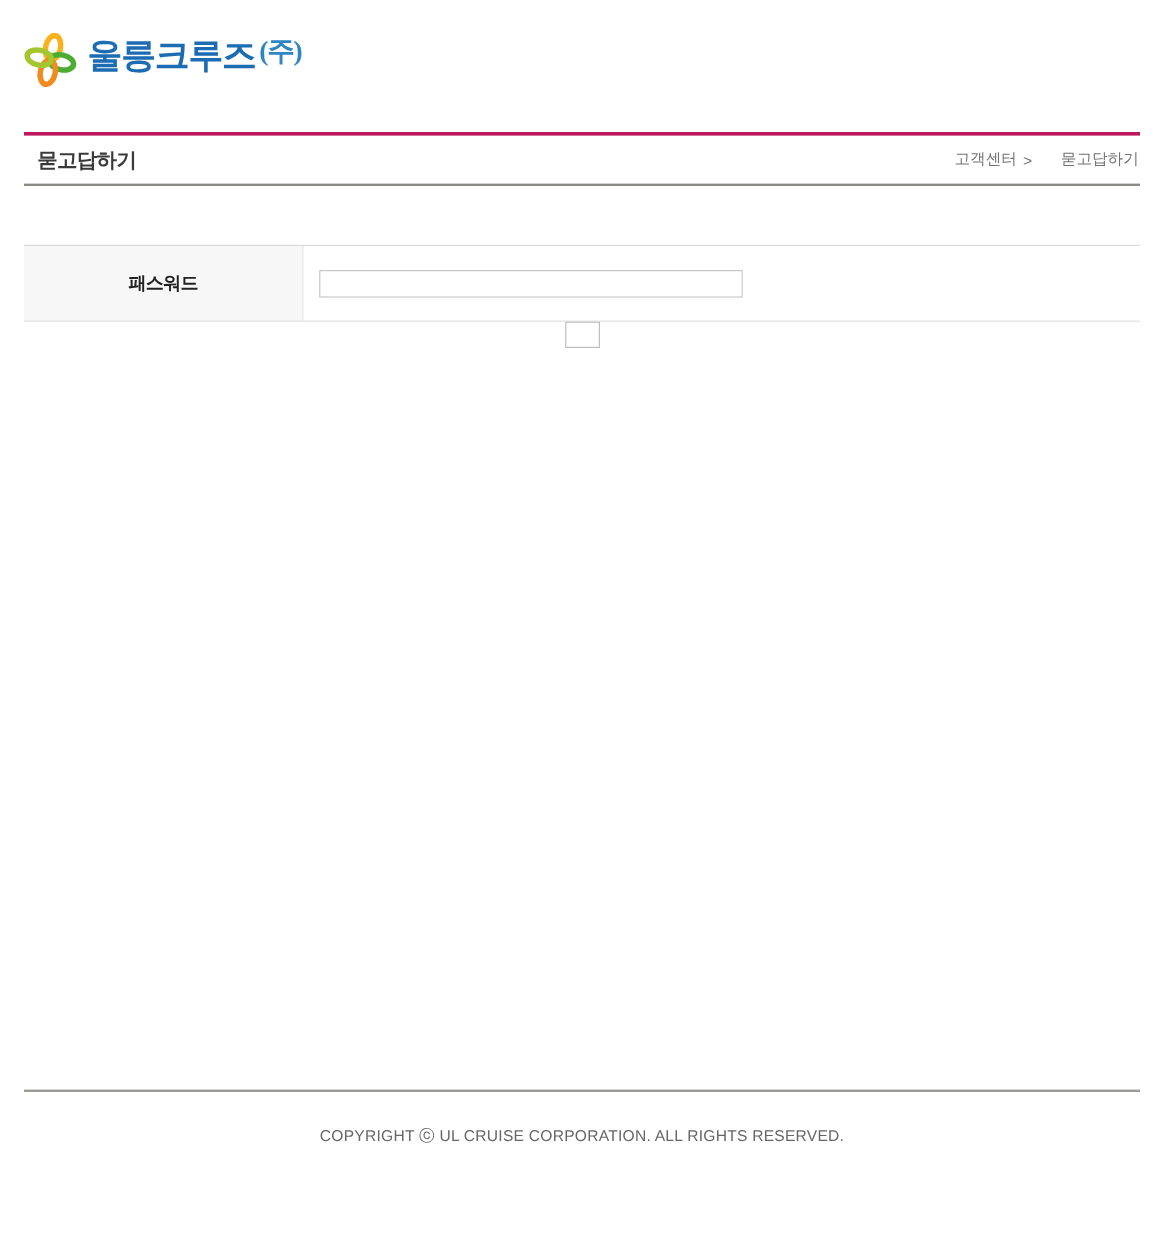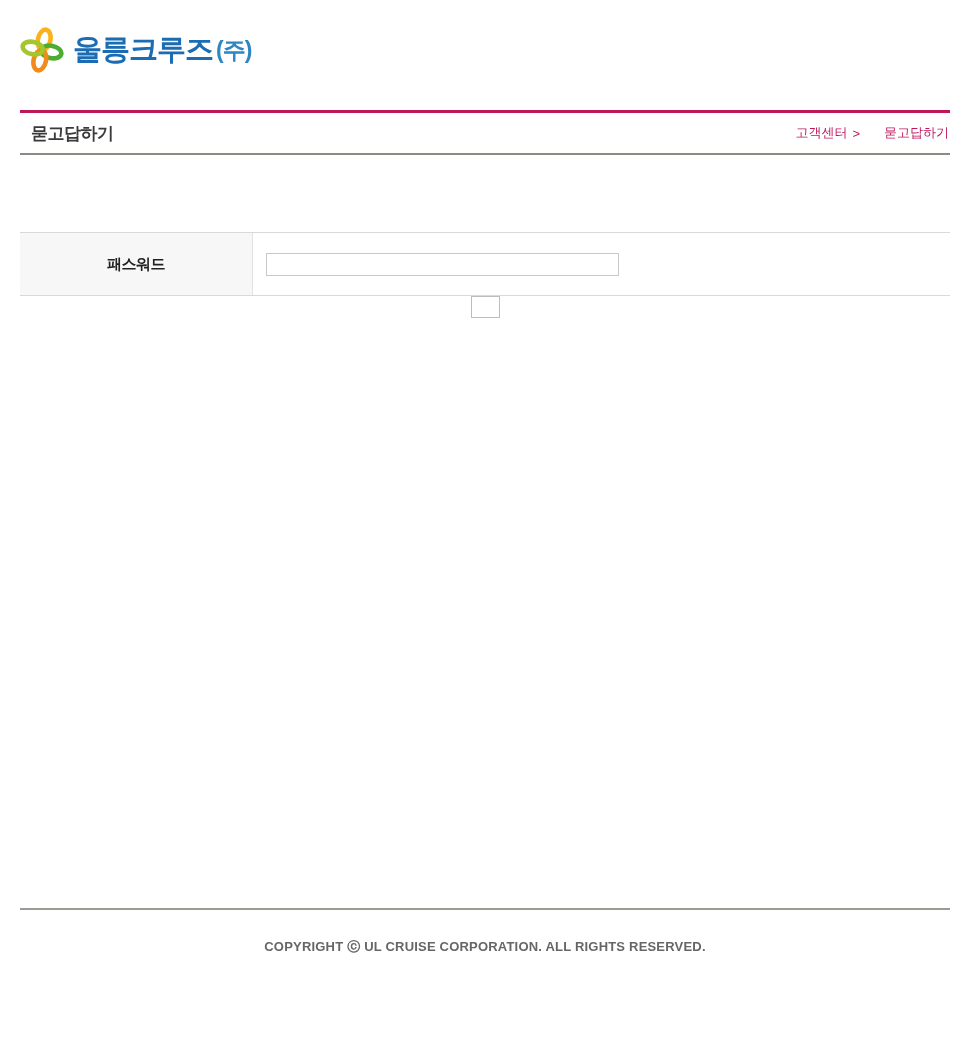--- a/index.html
+++ b/index.html
@@ -11,23 +11,23 @@
   body { height: 1042px; overflow: hidden; }
   .page { width: 970px; height: 1042px; position: relative; }
 
   
   .site-header {
     height: 110px;
     padding: 27px 0 0 20px;
   }
   .logo {
     display: inline-flex;
-    align-items: center;
     text-decoration: none;
     cursor: pointer;
+    font-family: Liberation Serif, serif;
   }
   .logo svg { display: block; }
   .logo-text {
     margin-left: 9px;
     font-size: 29px;
     font-weight: bold;
     color: #1b6cb2;
     letter-spacing: -1px;
   }
   .logo-suffix {
@@ -50,34 +50,34 @@
   }
   .page-title {
     padding-left: 11px;
     font-size: 17px;
     font-weight: bold;
     color: #3a3a3a;
     letter-spacing: -0.5px;
   }
   .breadcrumb {
     font-size: 13px;
-    color: #be185d;
+    color: #737373;
     padding-right: 1px;
     display: flex;
     align-items: center;
   }
   .crumb { cursor: pointer; }
   .crumb-sep { margin-left: 5px; }
   .crumb.current { margin-left: 24px; }
 
   
   .main-area {
     margin: 0 20px;
     height: 753px;
-    padding-top: 77px;
+    padding-top: 49px;
   }
   .pw-table {
     width: 100%;
     height: 64px;
     border-top: 1px solid #d9d9d9;
     border-bottom: 1px solid #d9d9d9;
     display: flex;
   }
   .pw-label-cell {
     width: 233px;
@@ -116,21 +116,20 @@
     border: 1px solid #bdbdbd;
     background: #ffffff;
     cursor: pointer;
     vertical-align: top;
   }
 
   
   .site-footer {
     margin: 0 20px;
     border-top: 2px solid #9b9b96;
-    font-weight: bold;
   }
   .copyright {
     padding-top: 28px;
     text-align: center;
     font-size: 13px;
     color: #666666;
     letter-spacing: 0.2px;
   }
 </style>
 </head>

